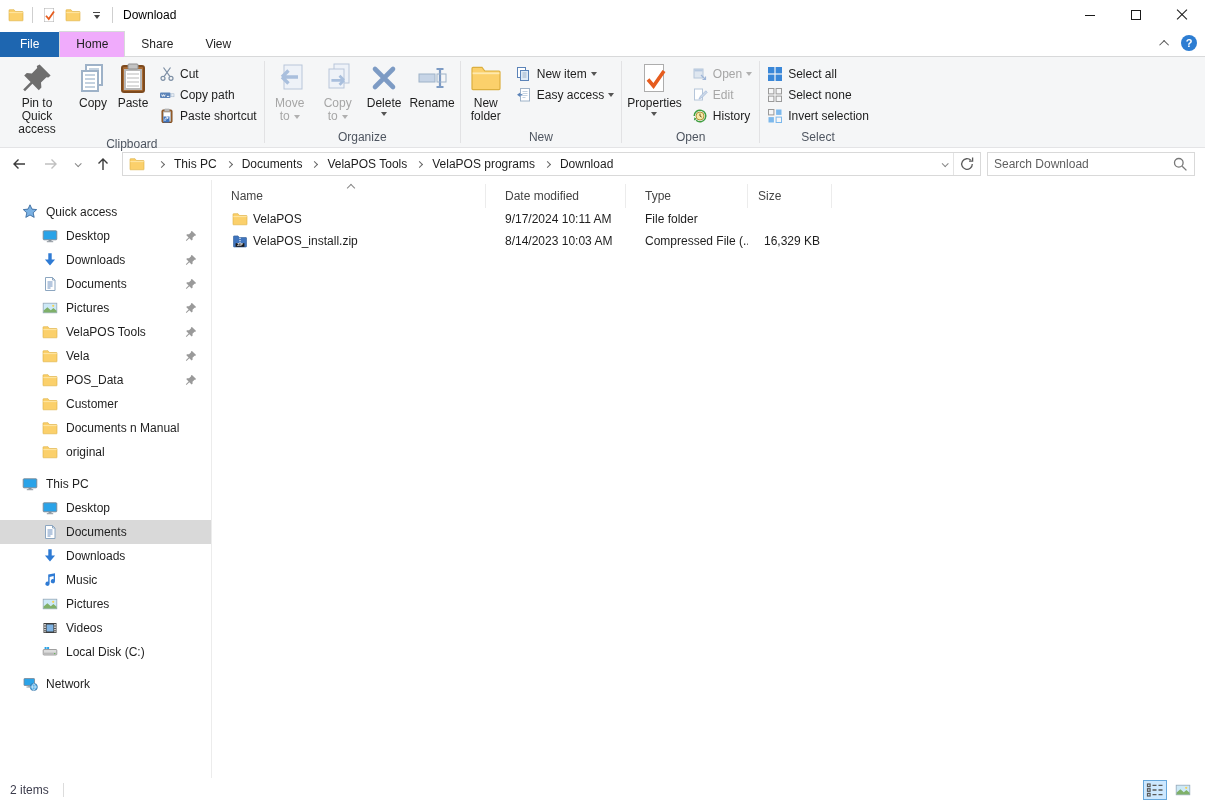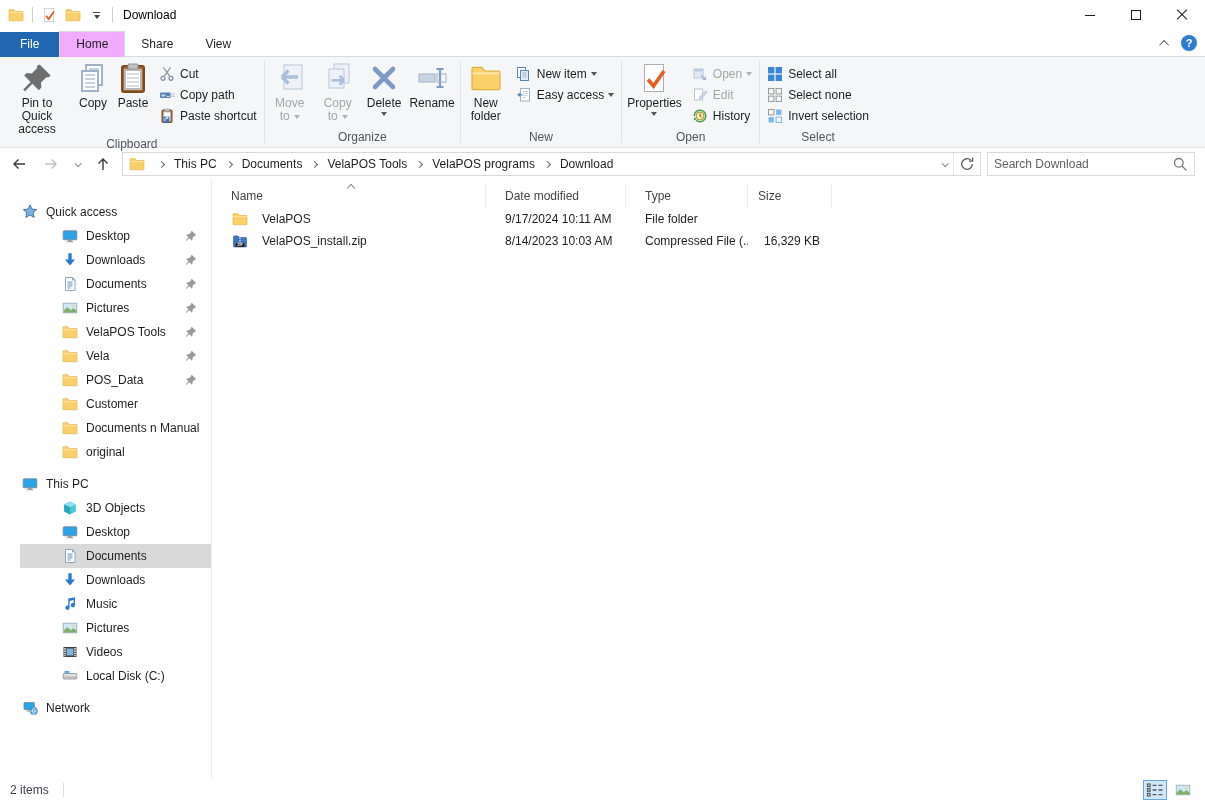--- a/index.html
+++ b/index.html
@@ -65,34 +65,34 @@
   .addr-right { margin-left:auto; display:flex; align-items:center; }
   .addr-right .vline { width:1px; height:22px; background:#e4e4e4; margin:0 2px; }
   .search-box { width:208px; height:24px; border:1px solid #d9d9d9; background:#fff; display:flex; align-items:center; padding:8px 6px; flex:0 0 auto; }
   .search-box input { border:none; outline:none; flex:1 1 auto; font-family:inherit; font-size:12px; color:#1e1e1e; }
   .search-box input::placeholder { color:#5f5f5f; }
 
   
   .main { flex:1 1 auto; display:flex; min-height:0; }
   .sidebar { width:212px; flex:0 0 auto; border-right:1px solid #ececec; padding-top:20px; overflow:hidden; }
   .side-hdr { height:24px; display:flex; align-items:center; padding-left:22px; gap:8px; }
-  .side-item { height:24px; display:flex; align-items:center; padding-left:42px; gap:8px;margin-left:20px; }
+  .side-item { height:24px; display:flex; align-items:center; padding-left:42px; gap:8px; }
   .side-item .pin { margin-left:auto; margin-right:14px; color:#9a9a9a; }
   .side-item.selected { background:#d9d9d9; }
   .side-gap { height:8px; }
 
   .filepane { flex:1 1 auto; position:relative; padding-top:4px; }
   .cols { display:grid; grid-template-columns:274px 140px 122px 84px; align-items:center; }
   .list-header { height:24px; color:#454545; }
   .hcell { position:relative; height:24px; display:flex; align-items:center; padding-left:19px; border-right:1px solid #ececec; }
   .hcell-size { padding-left:10px; }
   .sort-chev { position:absolute; left:136px; top:1px; width:6px; height:6px; border-left:1px solid #888; border-top:1px solid #888; transform:rotate(45deg); }
   .frow { height:22px; }
   .fcell { display:flex; align-items:center; padding-left:19px; overflow:hidden; white-space:nowrap; }
-  .fcell-name { padding-left:20px; gap:14px; }
+  .fcell-name { padding-left:20px; gap:5px; }
   .fcell-size { justify-content:flex-end; padding-right:12px; }
 
   
   .statusbar { height:24px; flex:0 0 auto; display:flex; align-items:center; padding:0 10px; color:#3c3c4c; }
   .status-sep { width:1px; height:14px; background:#dcdcdc; margin-left:14px; }
   .status-right { margin-left:auto; display:flex; align-items:center; gap:4px; }
   .view-btn { width:24px; height:20px; display:flex; align-items:center; justify-content:center; border:1px solid transparent; }
   .view-btn.active { background:#cde8ff; border-color:#66a7dc; }
 </style>
 </head>
@@ -679,26 +679,20 @@
       <div class="side-gap"></div>
 
       <div class="side-hdr">
         <svg class="ic16">
             <use href="#sy-desktop"></use>
           </svg>
         <span>This PC</span>
       </div>
       <div class="side-item">
         <svg class="ic16">
-            <use href="#sy-cube"></use>
-          </svg>
-        <span>3D Objects</span>
-      </div>
-      <div class="side-item">
-        <svg class="ic16">
             <use href="#sy-desktop"></use>
           </svg>
         <span>Desktop</span>
       </div>
       <div class="side-item selected">
         <svg class="ic16">
             <use href="#sy-document"></use>
           </svg>
         <span>Documents</span>
       </div>

